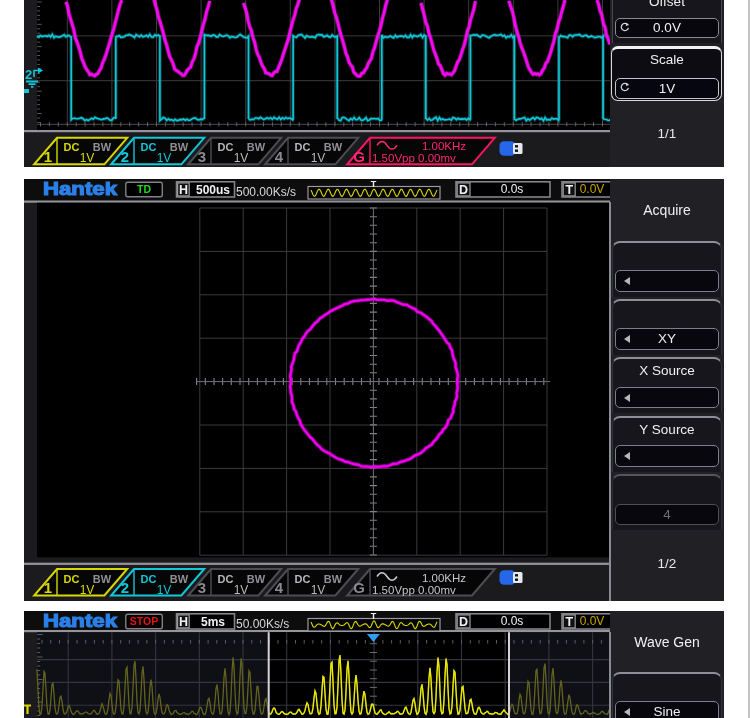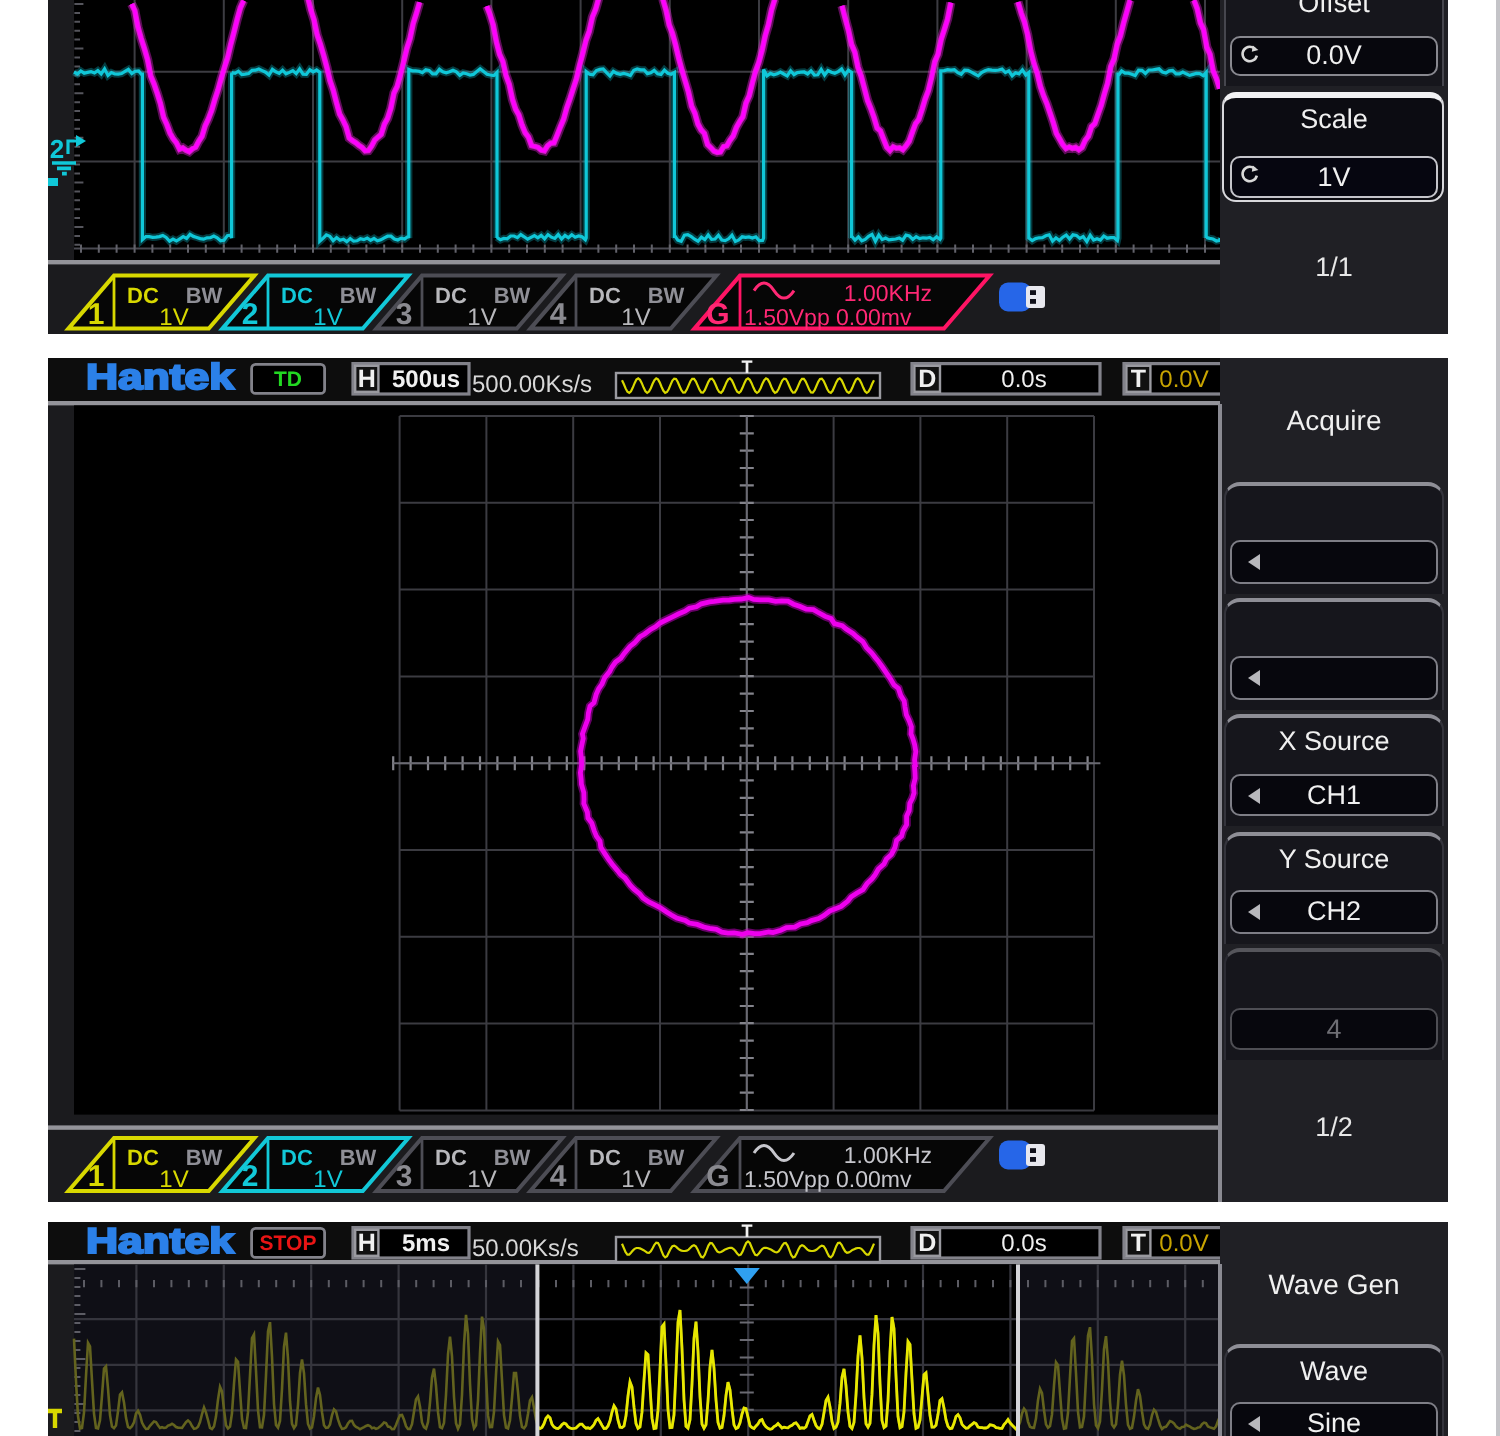--- a/index.html
+++ b/index.html
@@ -147,30 +147,29 @@
       </svg>
       <div style="position:absolute;left:586px;top:0;width:114px;height:422px;background:#202025"></div>
       <div style="position:absolute;left:585.2px;top:23px;width:1.5px;height:399px;background:#8a8a92"></div>
       <div style="position:absolute;left:586px;top:23px;width:114px;text-align:center;font:14px &quot;Liberation Sans&quot;, sans-serif;color:#f0f0f0">Acquire</div>
       <div style="position:absolute;left:587.5px;top:61.5px;width:110px;height:56px;border-top:2px solid #8e8e96;border-left:1px solid #34343c;border-right:1px solid #34343c;border-radius:8px 8px 0 0;background:#16161c"></div>
       <div style="position:absolute;left:590.5px;top:91.0px;width:104px;height:21.5px;border:1.2px solid #7e7e86;border-radius:5px;background:#07070d"></div>
       <div style="position:absolute;left:600px;top:98.0px;width:0;height:0;border-right:6.5px solid #b8b8bc;border-top:4px solid transparent;border-bottom:4px solid transparent"></div>
       <div style="position:absolute;left:587.5px;top:119.9px;width:110px;height:56px;border-top:2px solid #8e8e96;border-left:1px solid #34343c;border-right:1px solid #34343c;border-radius:8px 8px 0 0;background:#16161c"></div>
       <div style="position:absolute;left:590.5px;top:149.4px;width:104px;height:21.5px;border:1.2px solid #7e7e86;border-radius:5px;background:#07070d"></div>
       <div style="position:absolute;left:600px;top:156.4px;width:0;height:0;border-right:6.5px solid #b8b8bc;border-top:4px solid transparent;border-bottom:4px solid transparent"></div>
+      <div style="position:absolute;left:590px;top:149.4px;width:106px;height:21.5px;line-height:21.5px;text-align:center;font:13.5px &quot;Liberation Sans&quot;, sans-serif;line-height:21.5px;color:#f0f0f0">XY</div>
       <div style="position:absolute;left:587.5px;top:178.3px;width:110px;height:56px;border-top:2px solid #8e8e96;border-left:1px solid #34343c;border-right:1px solid #34343c;border-radius:8px 8px 0 0;background:#16161c"></div>
       <div style="position:absolute;left:588px;top:181.3px;width:110px;height:22px;line-height:22px;text-align:center;font:13.5px &quot;Liberation Sans&quot;, sans-serif;line-height:22px;color:#f0f0f0">X Source</div>
       <div style="position:absolute;left:590.5px;top:207.8px;width:104px;height:21.5px;border:1.2px solid #7e7e86;border-radius:5px;background:#07070d"></div>
       <div style="position:absolute;left:600px;top:214.8px;width:0;height:0;border-right:6.5px solid #b8b8bc;border-top:4px solid transparent;border-bottom:4px solid transparent"></div>
-      <div style="position:absolute;left:590px;top:207.8px;width:106px;height:21.5px;line-height:21.5px;text-align:center;font:13.5px &quot;Liberation Sans&quot;, sans-serif;line-height:21.5px;color:#f0f0f0">CH1</div>
       <div style="position:absolute;left:587.5px;top:236.7px;width:110px;height:56px;border-top:2px solid #8e8e96;border-left:1px solid #34343c;border-right:1px solid #34343c;border-radius:8px 8px 0 0;background:#16161c"></div>
       <div style="position:absolute;left:588px;top:239.7px;width:110px;height:22px;line-height:22px;text-align:center;font:13.5px &quot;Liberation Sans&quot;, sans-serif;line-height:22px;color:#f0f0f0">Y Source</div>
       <div style="position:absolute;left:590.5px;top:266.2px;width:104px;height:21.5px;border:1.2px solid #7e7e86;border-radius:5px;background:#07070d"></div>
       <div style="position:absolute;left:600px;top:273.2px;width:0;height:0;border-right:6.5px solid #b8b8bc;border-top:4px solid transparent;border-bottom:4px solid transparent"></div>
-      <div style="position:absolute;left:590px;top:266.2px;width:106px;height:21.5px;line-height:21.5px;text-align:center;font:13.5px &quot;Liberation Sans&quot;, sans-serif;line-height:21.5px;color:#f0f0f0">CH2</div>
       <div style="position:absolute;left:587.5px;top:295.1px;width:110px;height:56px;border-top:2px solid #55555b;border-left:1px solid #2b2b33;border-right:1px solid #2b2b33;border-radius:8px 8px 0 0;background:#16161c"></div>
       <div style="position:absolute;left:590.5px;top:324.6px;width:104px;height:21.5px;border:1.2px solid #4e4e54;border-radius:5px;background:#07070d"></div>
       <div style="position:absolute;left:590px;top:324.6px;width:106px;height:21.5px;line-height:21.5px;text-align:center;font:13.5px &quot;Liberation Sans&quot;, sans-serif;line-height:21.5px;color:#6e6e74">4</div>
       <div style="position:absolute;left:586px;top:377px;width:114px;text-align:center;font:13.5px &quot;Liberation Sans&quot;, sans-serif;color:#e8e8e8">1/2</div>
     </div>
 <div style="position:absolute;left:24px;top:611px;width:700px;height:107px;overflow:hidden;background:#1b1b1e">
       <svg width="700" height="107" viewBox="0 0 700 107" style="position:absolute;left:0;top:0">
         <rect x="0" y="0" width="700" height="107" fill="#1b1b1e"></rect>
         <rect x="0" y="0" width="586" height="19" fill="#0d0d0d"></rect>
         <rect x="0" y="19" width="586" height="2.2" fill="#94949a"></rect>
@@ -208,19 +207,18 @@
         </g>
         <rect x="243.7" y="21.2" width="2" height="86" fill="#d4d4d8"></rect>
         <rect x="484" y="21.2" width="2" height="86" fill="#d4d4d8"></rect>
         <path d="M342.9,23 L355.9,23 L349.4,31 Z" fill="#2fa0f0"></path>
         <path d="M0,94.5 h7 M3.5,94.5 V103" stroke="#d8d800" stroke-width="2.2" fill="none"></path>
       </svg>
       <div style="position:absolute;left:586px;top:0;width:114px;height:107px;background:#202025"></div>
       <div style="position:absolute;left:585.2px;top:21px;width:1.5px;height:86px;background:#8a8a92"></div>
       <div style="position:absolute;left:586px;top:23px;width:114px;text-align:center;font:14px &quot;Liberation Sans&quot;, sans-serif;color:#f0f0f0">Wave Gen</div>
       <div style="position:absolute;left:587.5px;top:60.5px;width:110px;height:56px;border-top:2px solid #8e8e96;border-left:1px solid #34343c;border-right:1px solid #34343c;border-radius:8px 8px 0 0;background:#16161c"></div>
-      <div style="position:absolute;left:588px;top:63.5px;width:110px;height:22px;line-height:22px;text-align:center;font:13.5px &quot;Liberation Sans&quot;, sans-serif;line-height:22px;color:#f0f0f0">Wave</div>
       <div style="position:absolute;left:590.5px;top:90.0px;width:104px;height:21.5px;border:1.2px solid #7e7e86;border-radius:5px;background:#07070d"></div>
       <div style="position:absolute;left:600px;top:97.0px;width:0;height:0;border-right:6.5px solid #b8b8bc;border-top:4px solid transparent;border-bottom:4px solid transparent"></div>
       <div style="position:absolute;left:590px;top:90.0px;width:106px;height:21.5px;line-height:21.5px;text-align:center;font:13.5px &quot;Liberation Sans&quot;, sans-serif;line-height:21.5px;color:#f0f0f0">Sine</div>
     </div>
 <div style="position:absolute;left:748px;top:0;width:1.5px;height:718px;background:#c4c4c8"></div>
 </div>
 
 </body></html>

